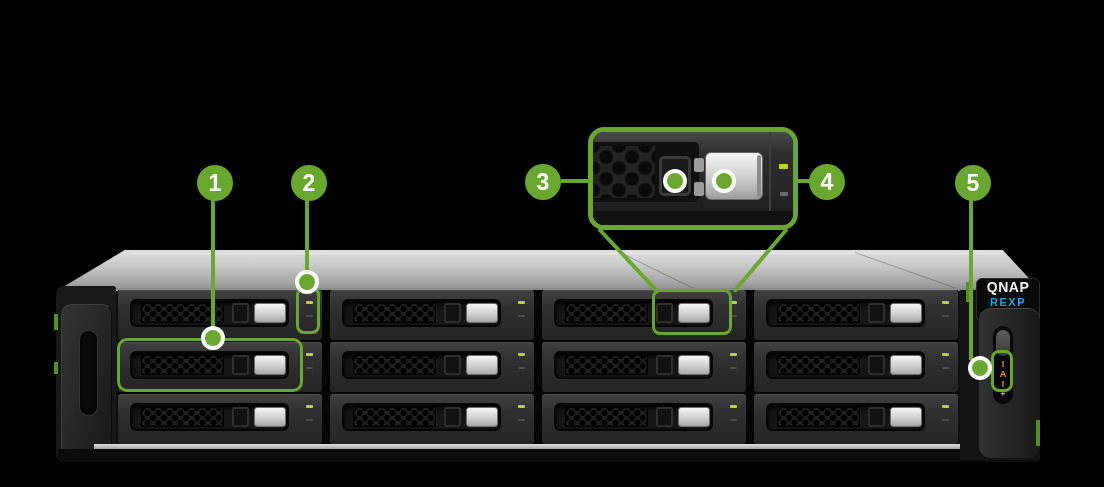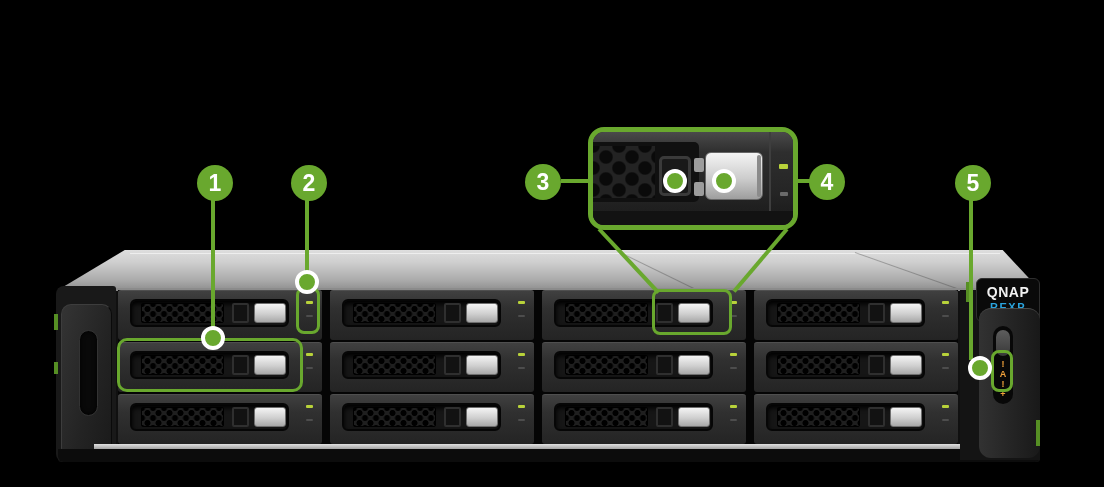--- a/index.html
+++ b/index.html
@@ -45,21 +45,21 @@
     background:linear-gradient(180deg,#f4f4f4,#cfcfcf 55%,#a8a8a8);}
   .tray-leds{position:absolute;right:8px;top:10px;width:8px;}
   .tled{display:block;border-radius:1px;}
   .tled.a{width:7px;height:3px;background:#b8d23a;}
   .tled.b{width:7px;height:2px;background:#4d4d4d;margin-top:11px;}
 
   
   .right-col{left:960px;top:290px;width:80px;height:170px;background:#141414;}
   .badge{left:976px;top:278px;width:64px;height:44px;background:#0a0a0a;border:1px solid #2e2e2e;
     border-radius:6px;box-sizing:border-box;text-align:center;}
-  .brand{color:#f2f2f2;font-size:14px;font-weight:bold;letter-spacing:.5px;margin-top:5px;}
+  .brand{color:#f2f2f2;font-size:14px;font-weight:bold;letter-spacing:.5px;}
   .model{color:#2aa4de;font-size:11px;font-weight:bold;letter-spacing:1.5px;margin-top:1px;}
   .right-handle{left:979px;top:308px;width:61px;height:150px;border-radius:12px;
     background:linear-gradient(90deg,#323232,#242424 55%,#191919);border-top:1px solid #4a4a4a;
     box-sizing:border-box;}
   .led-recess{left:993px;top:326px;width:20px;height:78px;background:#080808;border-radius:10px;}
   .led-pill{left:996px;top:330px;width:14px;height:26px;border-radius:7px;
     background:linear-gradient(180deg,#5d5d5d,#383838);}
   .led-col{left:996px;top:359px;width:14px;text-align:center;}
   .sled{display:block;color:#f0a13a;font-size:9px;line-height:10px;font-weight:bold;}
   .sliver{background:#568f24;}

